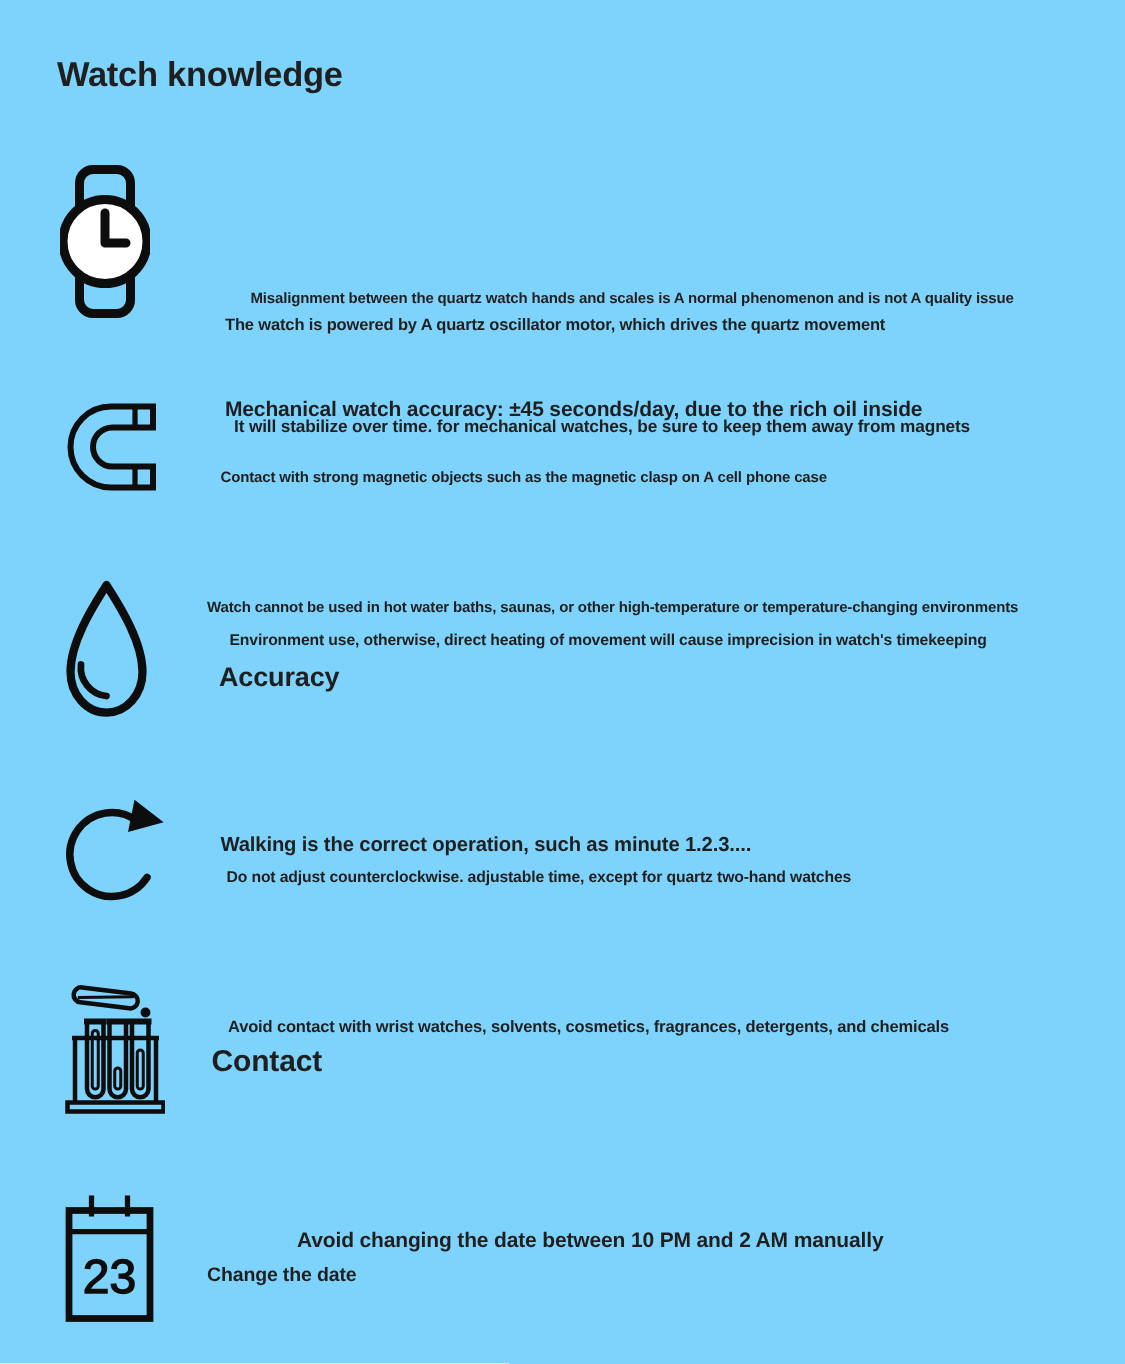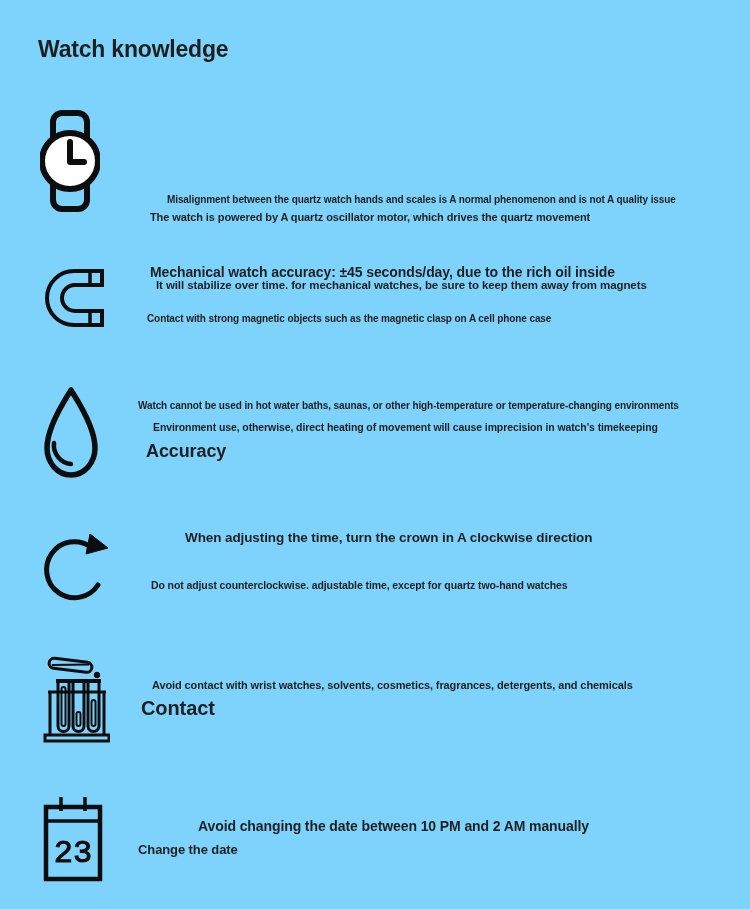--- a/index.html
+++ b/index.html
@@ -1,20 +1,20 @@
 <!DOCTYPE html>
 <html><head>
 <meta charset="utf-8">
 <style>
   html, body { margin:0; padding:0; background:#ffffff; }
   body { width:750px; height:909px; font-family:"Liberation Sans", sans-serif; color:#1f1f1f; }
   .page { position:relative; width:750px; height:909px; background:#7dd3fc; overflow:hidden; }
   .title { position:absolute; left:38px; top:36px; font-size:23px; font-weight:700; letter-spacing:-0.2px; }
   .section { position:absolute; left:0; width:750px; }
-  .icon { position:absolute;font-family:Liberation Mono, monospace; }
+  .icon { position:absolute; }
   .line { position:absolute; white-space:nowrap; letter-spacing:-0.1px; }
   svg { display:block; }
   svg * { stroke:#0d0d0d; }
   .s1 { top:110px; height:110px; }
   .s2 { top:262px; height:120px;text-align:right; }
   .s3 { top:385px; height:133px; }
   .s4 { top:520px; height:123px; }
   .s5 { top:645px; height:143px; }
   .s6 { top:790px; height:119px; }
   .s1-i { left:40px; top:0; }
@@ -82,21 +82,21 @@
     <div class="line s3-l3">Accuracy</div>
   </div>
 
   <div class="section s4">
     <div class="icon s4-i">
       <svg width="70" height="82" viewBox="0 0 70 82" fill="none">
         <path d="M51 19 A 28 28 0 1 0 58 57" stroke-width="5" stroke-linecap="round"></path>
         <polygon points="46,26 50,6 68,20" fill="#0d0d0d" stroke="none"></polygon>
       </svg>
     </div>
-    <div class="line s4-l1">When adjusting the time, turn the crown in A clockwise direction</div>
+    <div class="line s4-l2">Walking is the correct operation, such as minute 1.2.3....</div>
     <div class="line s4-l3">Do not adjust counterclockwise. adjustable time, except for quartz two-hand watches</div>
   </div>
 
   <div class="section s5">
     <div class="icon s5-i">
       <svg width="68" height="100" viewBox="0 0 68 100" fill="none">
         <g transform="rotate(7 10 16)">
           <rect x="7" y="10" width="43" height="10" rx="5" stroke-width="3"></rect>
           <line x1="10" y1="17" x2="47" y2="12" stroke-width="2"></line>
         </g>

